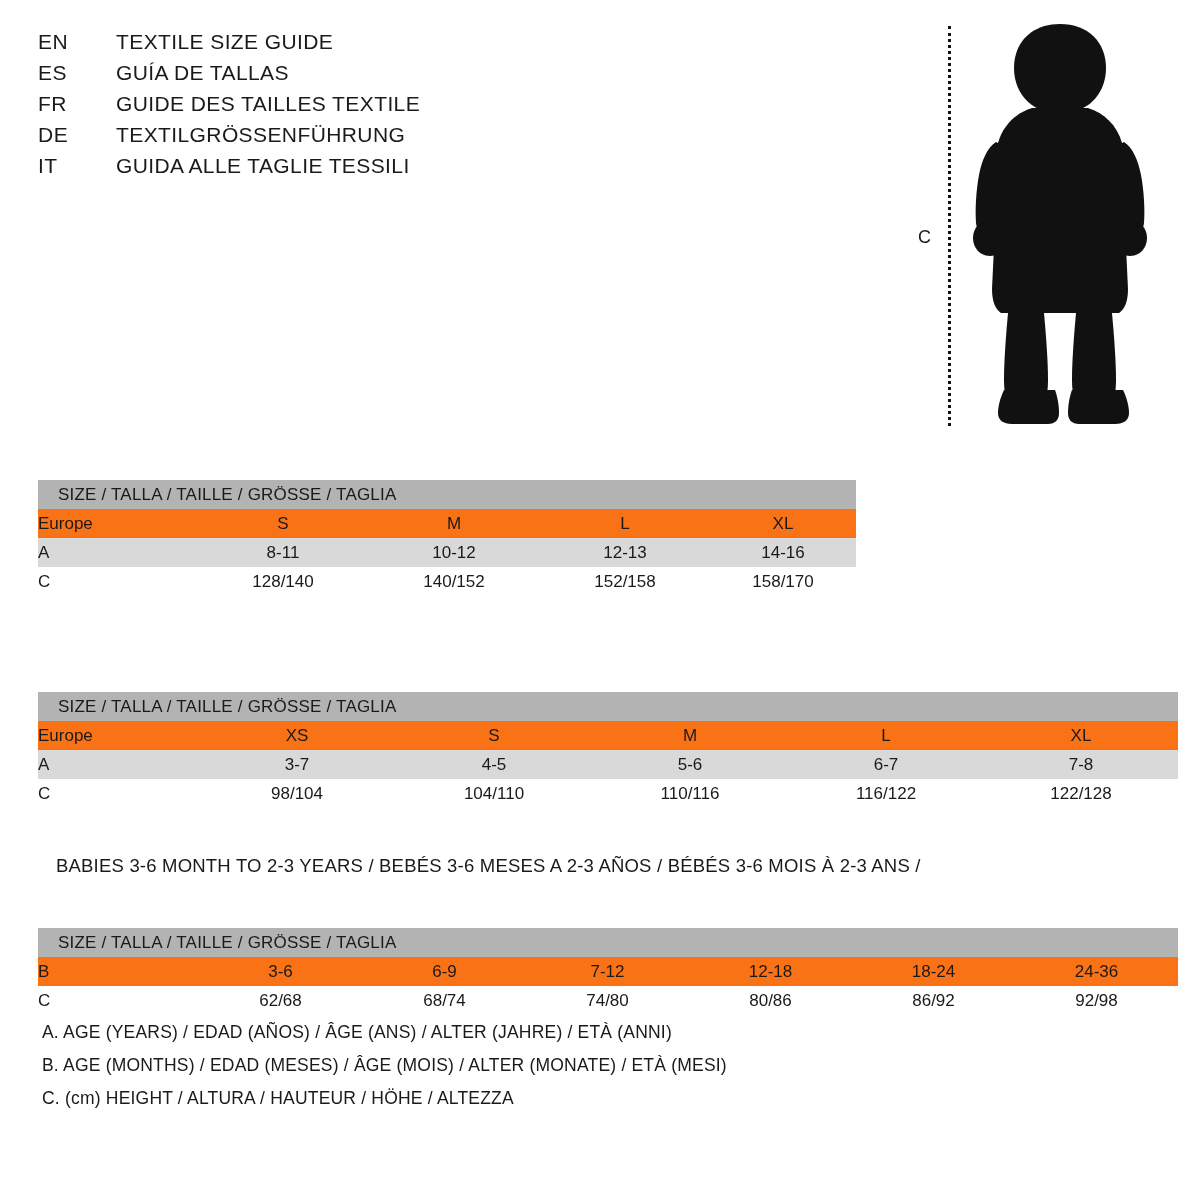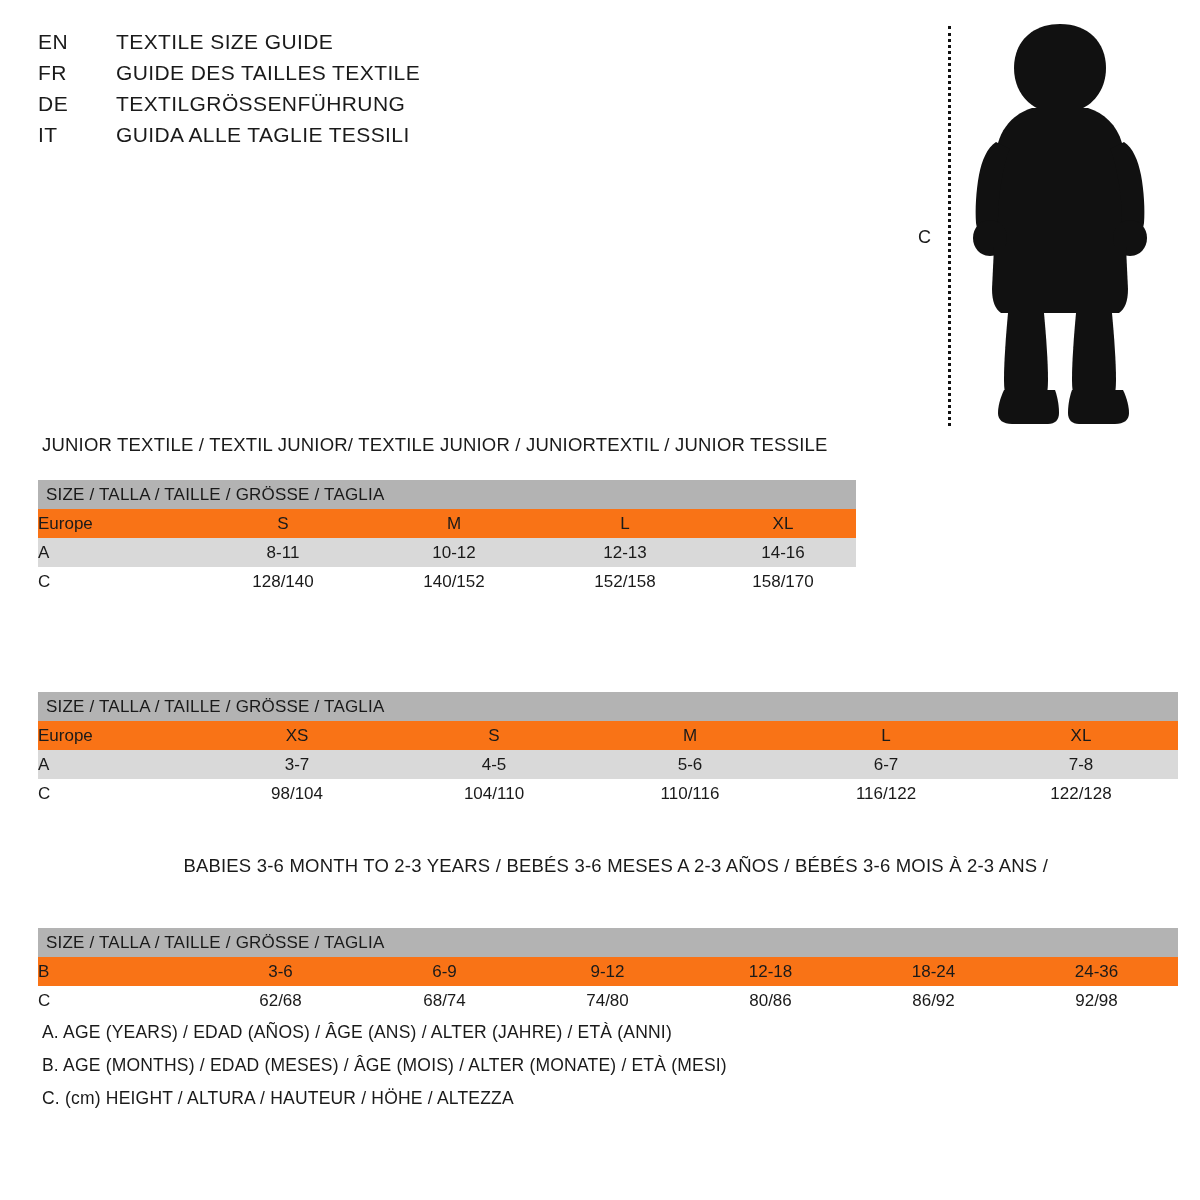--- a/index.html
+++ b/index.html
@@ -99,21 +99,21 @@
   table.size-table td {
     padding: 0;
     height: 29px;
     vertical-align: middle;
   }
   .hdr-band td {
     background: #b3b3b3;
     height: 30px;
   }
   .hdr-band td.band-text {
-    padding-left: 8px;
+    padding-left: 20px;
     text-align: left;
     font-size: 17px;
     letter-spacing: 0.2px;
     white-space: nowrap;
     margin-left: 40px;
   }
   .row-light td { background: #f97316; }
   .row-white td { background: #ffffff; }
   .row-mid td   { background: #d9d9d9; }
   .cell-label {
@@ -144,20 +144,24 @@
 <body>
 
 <div class="page">
 
   <div class="lang-block">
     <div class="lang-row">
       <span class="lang-code">EN</span>
       <span class="lang-title">TEXTILE SIZE GUIDE</span>
     </div>
     <div class="lang-row">
+      <span class="lang-code">ES</span>
+      <span class="lang-title">GUÍA DE TALLAS</span>
+    </div>
+    <div class="lang-row">
       <span class="lang-code">FR</span>
       <span class="lang-title">GUIDE DES TAILLES TEXTILE</span>
     </div>
     <div class="lang-row">
       <span class="lang-code">DE</span>
       <span class="lang-title">TEXTILGRÖSSENFÜHRUNG</span>
     </div>
     <div class="lang-row">
       <span class="lang-code">IT</span>
       <span class="lang-title">GUIDA ALLE TAGLIE TESSILI</span>
@@ -190,21 +194,20 @@
           <path d="M116 291c-2 22-4 48-4 66 0 10 1 17 3 22h38c2-5 3-12 3-22 0-18-2-44-4-66h-36z"></path>
 
           <path d="M44 368c-4 8-6 17-6 23 0 7 5 11 14 11h36c7 0 11-4 11-11 0-6-1-15-4-23H44z"></path>
 
           <path d="M112 368c-3 8-4 17-4 23 0 7 4 11 11 11h36c9 0 14-4 14-11 0-6-2-15-6-23h-51z"></path>
         </g>
       </svg>
     </div>
   </div>
 
-  <div class="section-title" style="left:42px; top:434px;">JUNIOR TEXTILE / TEXTIL JUNIOR/ TEXTILE JUNIOR / JUNIORTEXTIL / JUNIOR TESSILE</div>
 
   <table class="size-table" style="left:38px; top:480px; width:818px;">
     <tbody>
         <tr class="hdr-band">
       <td class="band-text" colspan="5">SIZE / TALLA / TAILLE / GRÖSSE / TAGLIA</td>
     </tr>
     <tr class="row-light">
       <td class="cell-label" style="width:160px;">Europe</td>
       <td class="cell-val" style="width:170px;">S</td>
       <td class="cell-val" style="width:172px;">M</td>
@@ -254,34 +257,34 @@
       <td class="cell-label">C</td>
       <td class="cell-val">98/104</td>
       <td class="cell-val">104/110</td>
       <td class="cell-val">110/116</td>
       <td class="cell-val">116/122</td>
       <td class="cell-val">122/128</td>
     </tr>
   </tbody>
     </table>
 
-  <div class="section-title two-line" style="left:48px; top:852px;text-align:right;">
+  <div class="section-title two-line" style="left:56px; top:852px;">
     <div>BABIES 3-6 MONTH TO 2-3 YEARS / BEBÉS 3-6 MESES A 2-3 AÑOS / BÉBÉS 3-6 MOIS À 2-3 ANS /</div>
   </div>
 
   <table class="size-table" style="left:38px; top:928px; width:1140px;">
     <tbody>
         <tr class="hdr-band">
       <td class="band-text" colspan="7">SIZE / TALLA / TAILLE / GRÖSSE / TAGLIA</td>
     </tr>
     <tr class="row-light">
       <td class="cell-label" style="width:160px;">B</td>
       <td class="cell-val" style="width:165px;">3-6</td>
       <td class="cell-val" style="width:163px;">6-9</td>
-      <td class="cell-val" style="width:163px;">9-12</td>
+      <td class="cell-val" style="width:163px;">7-12</td>
       <td class="cell-val" style="width:163px;margin-top:32px;">12-18</td>
       <td class="cell-val" style="width:163px;">18-24</td>
       <td class="cell-val" style="width:163px;">24-36</td>
     </tr>
     <tr class="row-white">
       <td class="cell-label">C</td>
       <td class="cell-val">62/68</td>
       <td class="cell-val">68/74</td>
       <td class="cell-val">74/80</td>
       <td class="cell-val">80/86</td>

